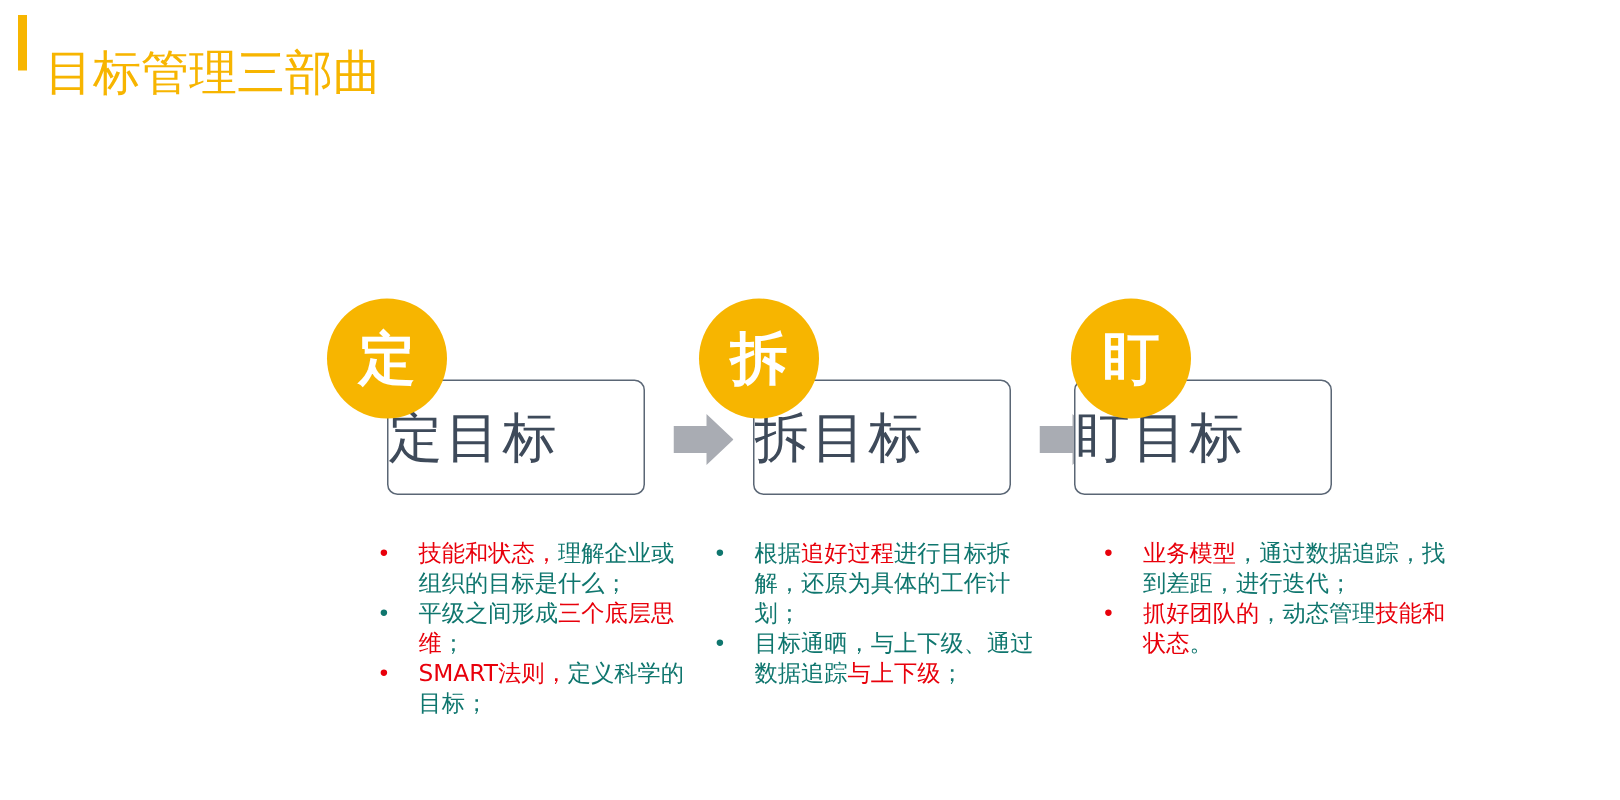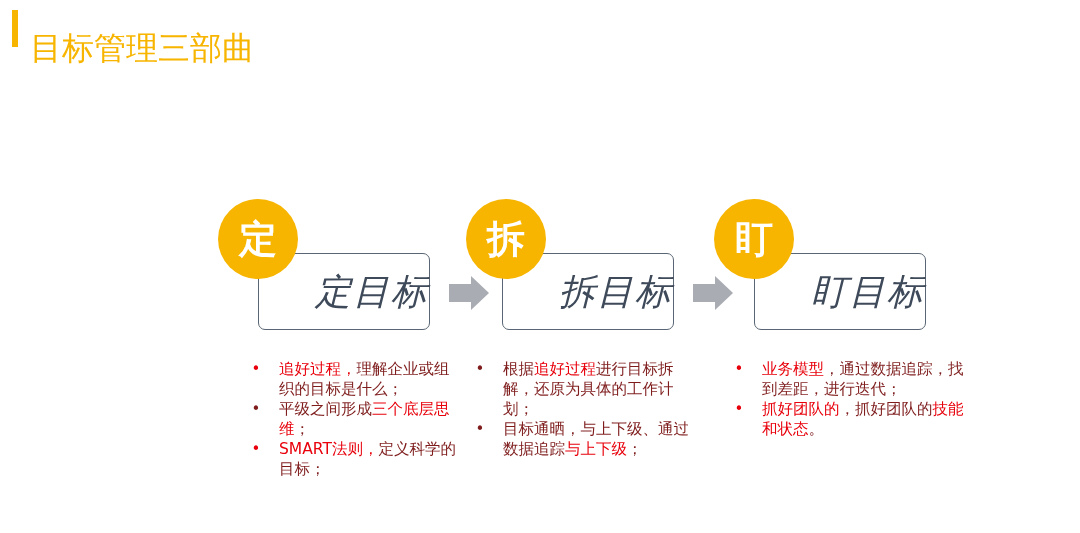--- a/index.html
+++ b/index.html
@@ -1,73 +1,73 @@
 <!DOCTYPE html>
 <html><head>
 <meta charset="utf-8">
 <style>
   html, body { margin:0; padding:0; }
   body { width:1080px; height:533px; background:#ffffff; position:relative; overflow:hidden;
          font-family:"DejaVu Sans","Liberation Sans",sans-serif; }
   .title-bar { position:absolute; left:12px; top:10px; width:6px; height:37px; background:#F7B500; }
   .title { position:absolute; left:30px; top:8px; font-size:32px; color:#F7B500; line-height:40px; letter-spacing:0px;margin-top:20px; }
   .box { position:absolute; width:172px; height:77px; border:1.5px solid #5a6675; border-radius:7px;
-         background:#fff; box-sizing:border-box; display:flex; align-items:center; justify-content:flex-end;font-style:italic; }
+         background:#fff; box-sizing:border-box; display:flex; align-items:center; justify-content:flex-start; }
   .box-label { font-size:36px; color:#3e4a5a; letter-spacing:2px; padding-top:2px; }
   .circle { position:absolute; width:80px; height:80px; border-radius:50%; background:#F7B500;
             display:flex; align-items:center; justify-content:center; }
   .circle-char { font-size:38px; color:#fff; font-weight:bold; }
   .arrow { position:absolute; width:40px; height:34px; }
 
   .bullets { position:absolute; margin:0; padding:0; list-style:none; font-size:15.5px; line-height:20px; color:#222; }
   .bullets li { position:relative; padding-left:28px; }
   .dot { position:absolute; left:0; top:0; width:10px; text-align:center; font-size:15px; }
   .red { color:#E8000B; }
-  .dark { color:#7f1d1d; }
+  .dark { color:#0f766e; }
 </style>
 </head>
 <body>
 
 <div class="title-bar"></div>
 <div class="title">目标管理三部曲</div>
 
 <div class="box" style="left:258px;top:253px;">
   <span class="box-label">定目标</span>
 </div>
 <div class="circle" style="left:218px;top:199px;">
   <span class="circle-char">定</span>
 </div>
 
 <svg class="arrow" style="left:449px;top:276px;" viewBox="0 0 40 34">
   <polygon points="0,8 22,8 22,0 40,17 22,34 22,26 0,26" fill="#a9acb3"></polygon>
 </svg>
 
-<div class="box" style="left:502px;top:253px;padding-left:13px;">
+<div class="box" style="left:502px;top:253px;">
   <span class="box-label">拆目标</span>
 </div>
 <div class="circle" style="left:466px;top:199px;">
   <span class="circle-char">拆</span>
 </div>
 
 <svg class="arrow" style="left:693px;top:276px;" viewBox="0 0 40 34">
   <polygon points="0,8 22,8 22,0 40,17 22,34 22,26 0,26" fill="#a9acb3"></polygon>
 </svg>
 
-<div class="box" style="left:754px;top:253px;">
+<div class="box" style="left:716px;top:253px;">
   <span class="box-label">盯目标</span>
 </div>
 <div class="circle" style="left:714px;top:199px;">
   <span class="circle-char">盯</span>
 </div>
 
 <ul class="bullets" style="left:251px;top:359px;width:205px;">
-    <li><span class="dot red">•</span><span class="red">追好过程，</span><span class="dark">理解企业或组织的目标是什么；</span></li>
+    <li><span class="dot red">•</span><span class="red">技能和状态，</span><span class="dark">理解企业或组织的目标是什么；</span></li>
     <li><span class="dot dark">•</span><span class="dark">平级之间形成</span><span class="red">三个底层思维</span><span class="dark">；</span></li>
     <li><span class="dot red">•</span><span class="red">SMART法则，</span><span class="dark">定义科学的目标；</span></li>
   </ul>
 <ul class="bullets" style="left:475px;top:359px;width:220px;">
     <li><span class="dot dark">•</span><span class="dark">根据</span><span class="red">追好过程</span><span class="dark">进行目标拆解，还原为具体的工作计划；</span></li>
     <li><span class="dot dark">•</span><span class="dark">目标通晒，与上下级、通过数据追踪</span><span class="red">与上下级</span><span class="dark">；</span></li>
   </ul>
 <ul class="bullets" style="left:734px;top:359px;width:230px;">
     <li><span class="dot red">•</span><span class="red">业务模型</span><span class="dark">，通过数据追踪，找到差距，进行迭代；</span></li>
-    <li><span class="dot red">•</span><span class="red">抓好团队的</span><span class="dark">，抓好团队的</span><span class="red">技能和状态</span><span class="dark">。</span></li>
+    <li><span class="dot red">•</span><span class="red">抓好团队的</span><span class="dark">，动态管理</span><span class="red">技能和状态</span><span class="dark">。</span></li>
   </ul>
 
 </body></html>

